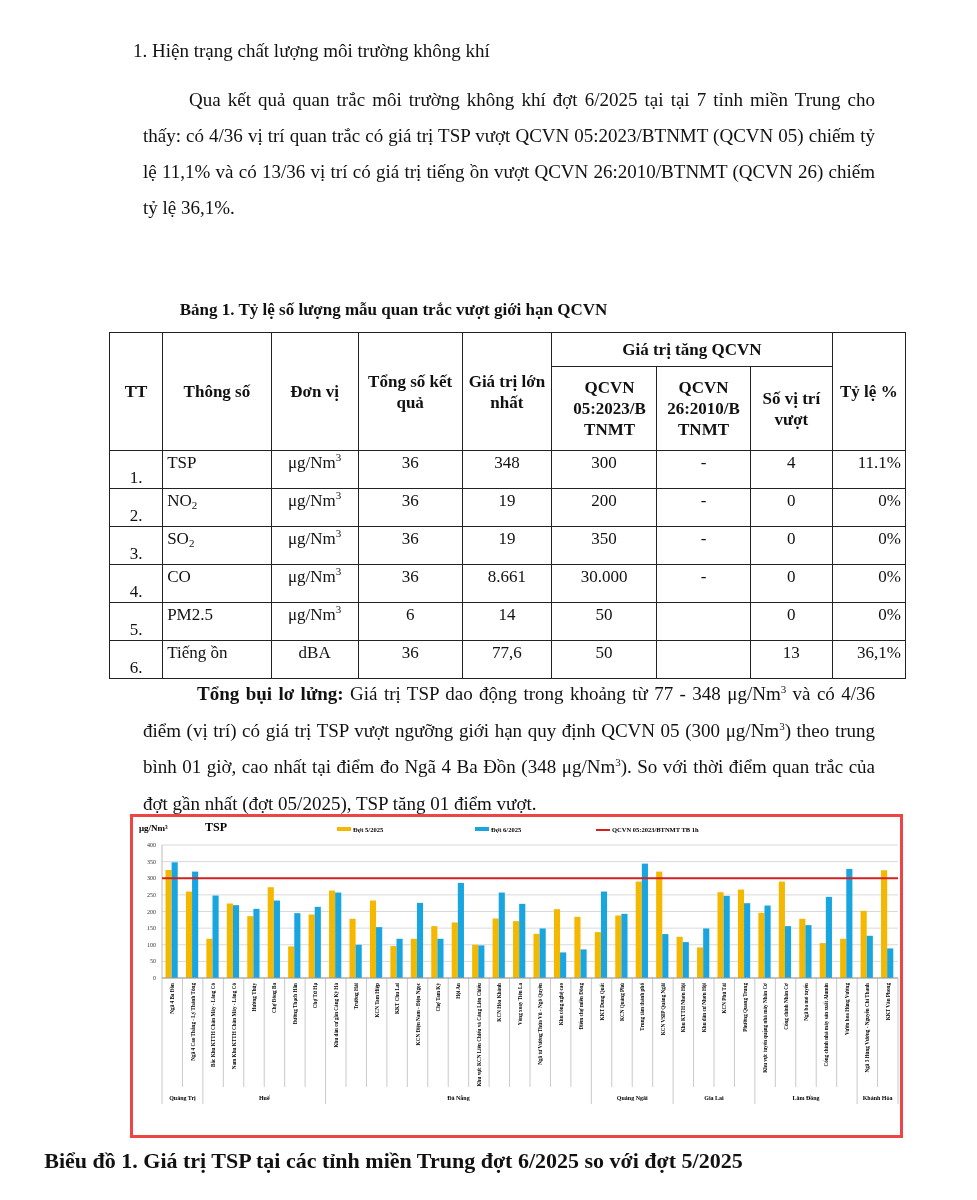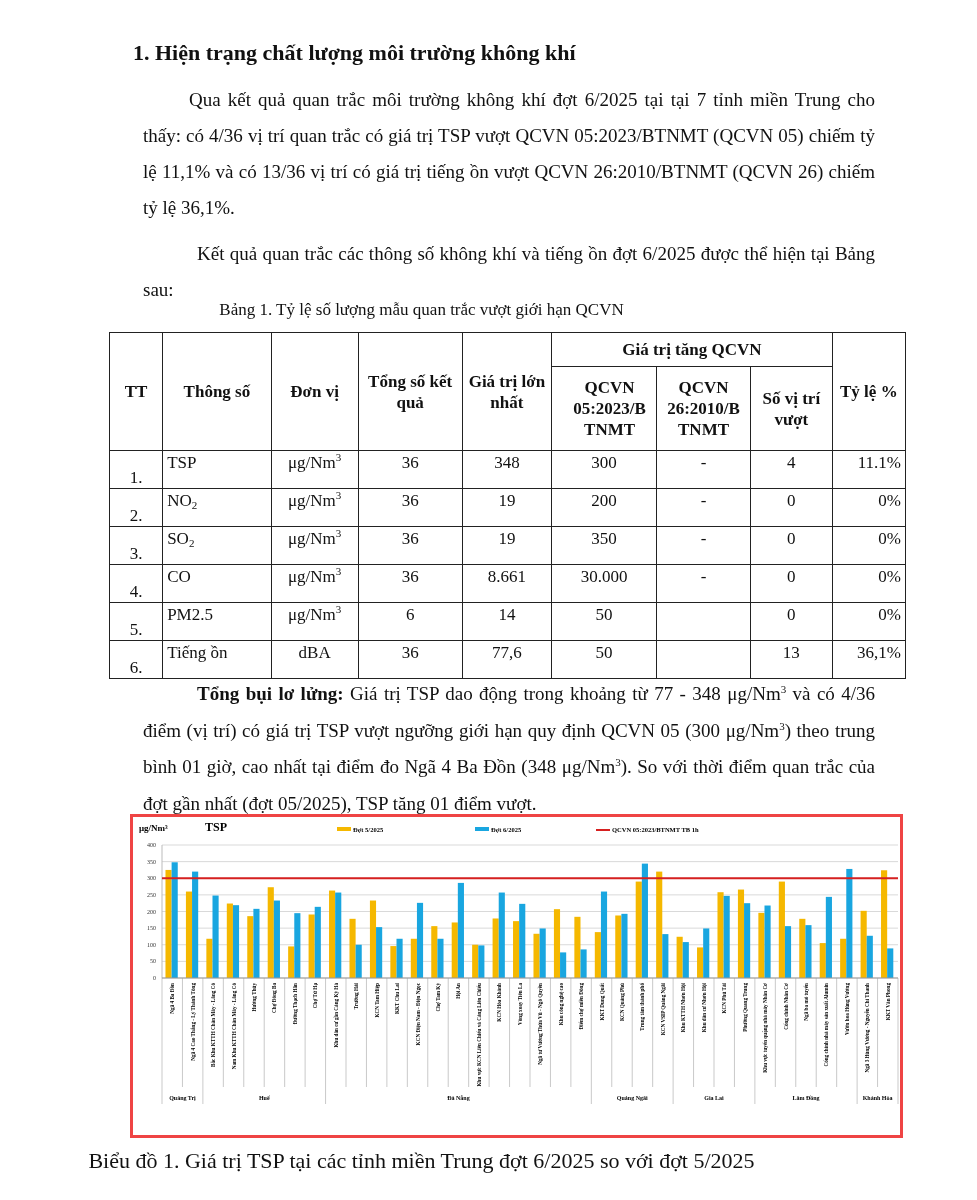--- a/index.html
+++ b/index.html
@@ -1,45 +1,44 @@
 <!DOCTYPE html>
 <html><head>
 <meta charset="utf-8">
 <style>
   html, body { margin: 0; padding: 0; background: #ffffff; }
   body { width: 977px; height: 1200px; position: relative; overflow: hidden;
          font-family: "Liberation Serif", "DejaVu Serif", serif; color: #111; }
   .abs { position: absolute; }
-  .h1 { left: 133px; top: 40px; font-size: 22px; font-weight: bold; text-align: right; }
+  .h1 { left: 133px; top: 40px; font-size: 19px; font-weight: normal; text-align: right; }
   .para { left: 133px; width: 752px; font-size: 19px; line-height: 36px; text-align: justify; }
   .para p { margin: 10px; }
   .indent { text-indent: 46px; }
   .indent2 { text-indent: 54px; }
-  .caption { font-weight: normal; font-size: 17px; text-align: center; width: 787px; left: 0; padding-left: 28px; }
+  .caption { font-weight: bold; font-size: 17px; text-align: center; width: 787px; left: 0; }
   table.t1 { position: absolute; left: 109px; top: 332px; width: 797px; border-collapse: collapse; font-size: 17px; }
   table.t1 td, table.t1 th { border: 1.5px solid #222; padding: 0 4px; }
   table.t1 th { font-weight: bold; text-align: center; vertical-align: middle; line-height: 21px; }
   table.t1 td { height: 35px; vertical-align: top; padding-top: 2px; }
   .c { text-align: center; }
   .r { text-align: right; }
   .tt { vertical-align: bottom !important; text-align: center; padding-bottom: 2px; }
   sub { font-size: 11px; vertical-align: -3px; line-height: 0; }
   sup { font-size: 11px; vertical-align: 7px; line-height: 0; }
   .chart { left: 130px; top: 814px; width: 767px; height: 318px; border: 3px solid #ef4444; background: #fff; }
   .chart svg { display: block; }
   .ctext { font-family: "Liberation Serif", serif; }
 </style>
 </head>
 <body>
 
 <div class="abs h1">1. Hiện trạng chất lượng môi trường không khí</div>
 
 <div class="abs para" style="top:72px;">
   <p class="indent">Qua kết quả quan trắc môi trường không khí đợt 6/2025 tại tại 7 tỉnh miền Trung cho thấy: có 4/36 vị trí quan trắc có giá trị TSP vượt QCVN 05:2023/BTNMT (QCVN 05) chiếm tỷ lệ 11,1% và có 13/36 vị trí có giá trị tiếng ồn vượt QCVN 26:2010/BTNMT (QCVN 26) chiếm tỷ lệ 36,1%.</p>
-  <p class="indent2" style="margin-top:0;">Kết quả quan trắc các thông số không khí và tiếng ồn đợt 6/2025 được thể hiện tại Bảng sau:</p>
 </div>
 
 <div class="abs caption" style="top:300px;">Bảng 1. Tỷ lệ số lượng mẫu quan trắc vượt giới hạn QCVN</div>
 
 <table class="t1">
   <thead>
     <tr style="height:34px;">
       <th rowspan="2" style="width:46px;">TT</th>
       <th rowspan="2" style="width:104px;">Thông số</th>
       <th rowspan="2" style="width:80px;">Đơn vị</th>

